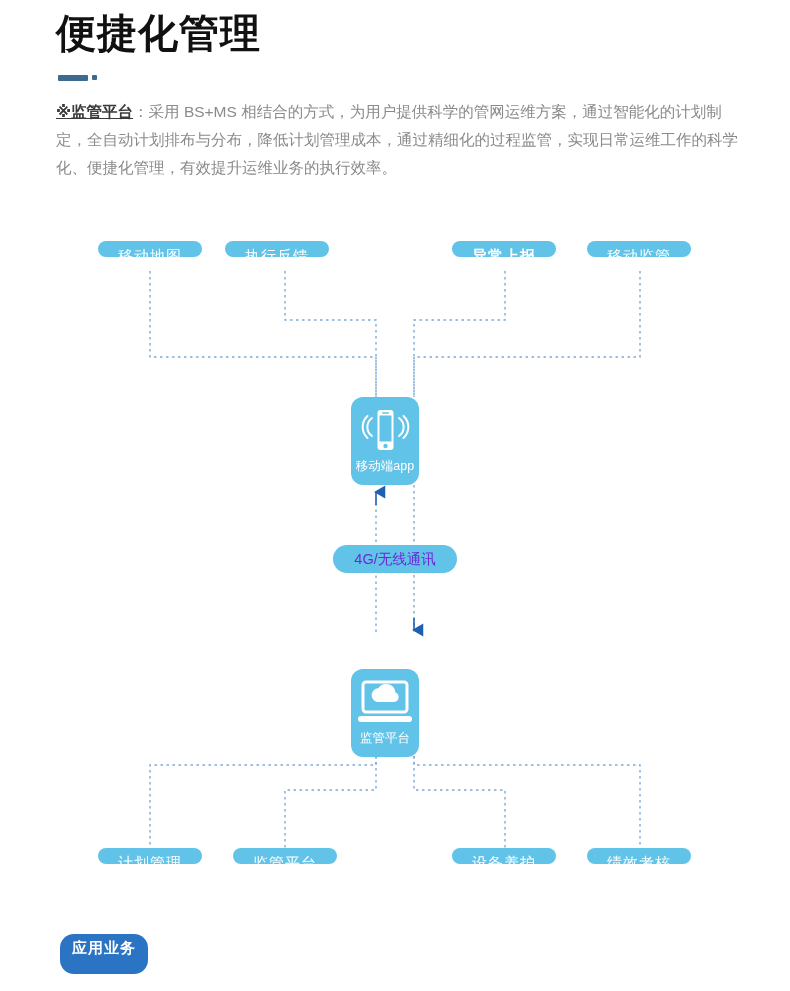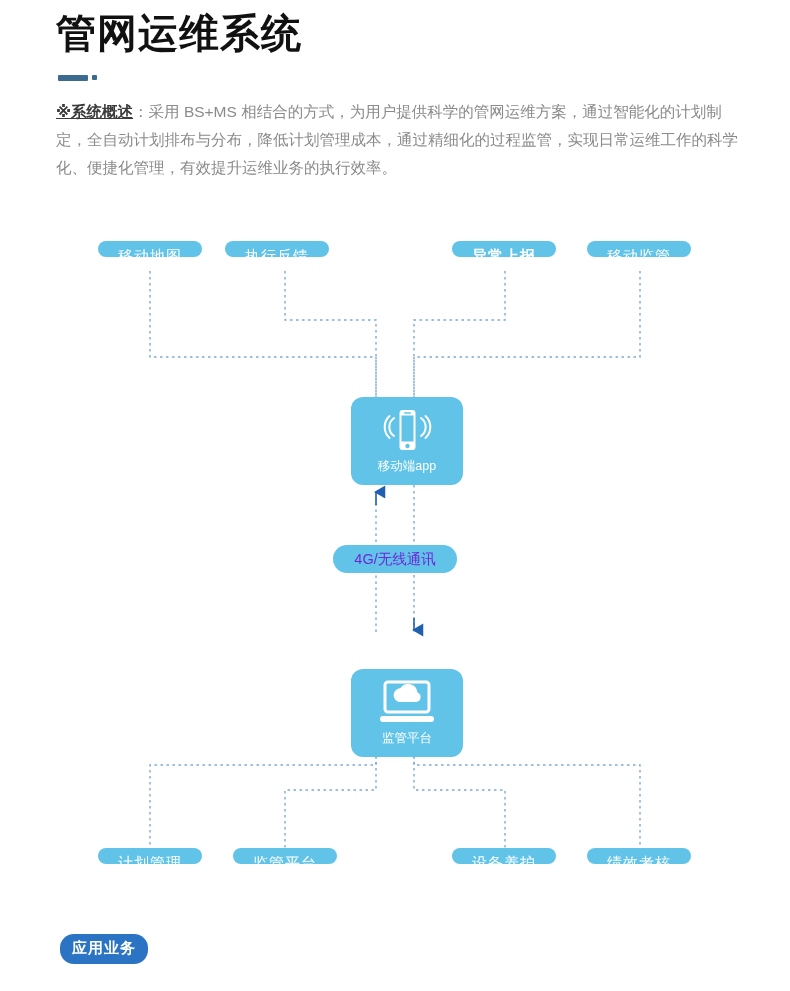--- a/index.html
+++ b/index.html
@@ -102,21 +102,21 @@
     background: #62c3e8;
     color: #6d28d9;
     font-size: 14.5px;
     text-align: center;
     white-space: nowrap;
   }
 
   
   .icon-card {
     position: absolute;
-    width: 112px;
+    width: 68px;
     height: 88px;
     border-radius: 12px;
     background: #62c3e8;
     display: flex;
     flex-direction: column;
     align-items: center;
     justify-content: flex-start;
     box-sizing: border-box;
   }
   .icon-card .glyph {
@@ -143,44 +143,44 @@
     left: 60px;
     top: 934px;
     display: flex;
     align-items: center;
   }
   .footer .badge {
     background: #2b74c4;
     color: #ffffff;
     font-size: 15px;
     font-weight: bold;
-    padding: 5px 12px 6px;
+    padding: 5px 12px 16px;
     border-radius: 14px;
     letter-spacing: 1px;
     white-space: nowrap;
   }
   .footer .items {
     margin-left: 12px;
     color: #6e6e6e;
     font-size: 17px;
     letter-spacing: 0.5px;
     white-space: nowrap;
   }
 </style>
 </head>
 <body>
 
-<div class="page-title">管网运维系统</div>
+<div class="page-title">便捷化管理</div>
 <div class="title-rule">
   <span class="bar"></span>
   <span class="dot"></span>
 </div>
 
 <div class="desc">
-  <span class="lead">※系统概述</span><span>：采用 BS+MS  相结合的方式，为用户提供科学的管网运维方案，通过智能化的计划制定，全自动计划排布与分布，降低计划管理成本，通过精细化的过程监管，实现日常运维工作的科学化、便捷化管理，有效提升运维业务的执行效率。</span>
+  <span class="lead">※监管平台</span><span>：采用 BS+MS  相结合的方式，为用户提供科学的管网运维方案，通过智能化的计划制定，全自动计划排布与分布，降低计划管理成本，通过精细化的过程监管，实现日常运维工作的科学化、便捷化管理，有效提升运维业务的执行效率。</span>
 </div>
 
 <div class="diagram">
 <svg width="790" height="991" xmlns="http://www.w3.org/2000/svg">
   <defs>
     <marker id="arrowUp" markerWidth="10" markerHeight="10" refX="5" refY="2.2" orient="auto">
       <path d="M1,8 L5,1 L9,8 Z" fill="#1f5fb0"></path>
     </marker>
     <marker id="arrowDown" markerWidth="10" markerHeight="10" refX="5" refY="7.8" orient="auto">
       <path d="M1,2 L5,9 L9,2 Z" fill="#1f5fb0"></path>

